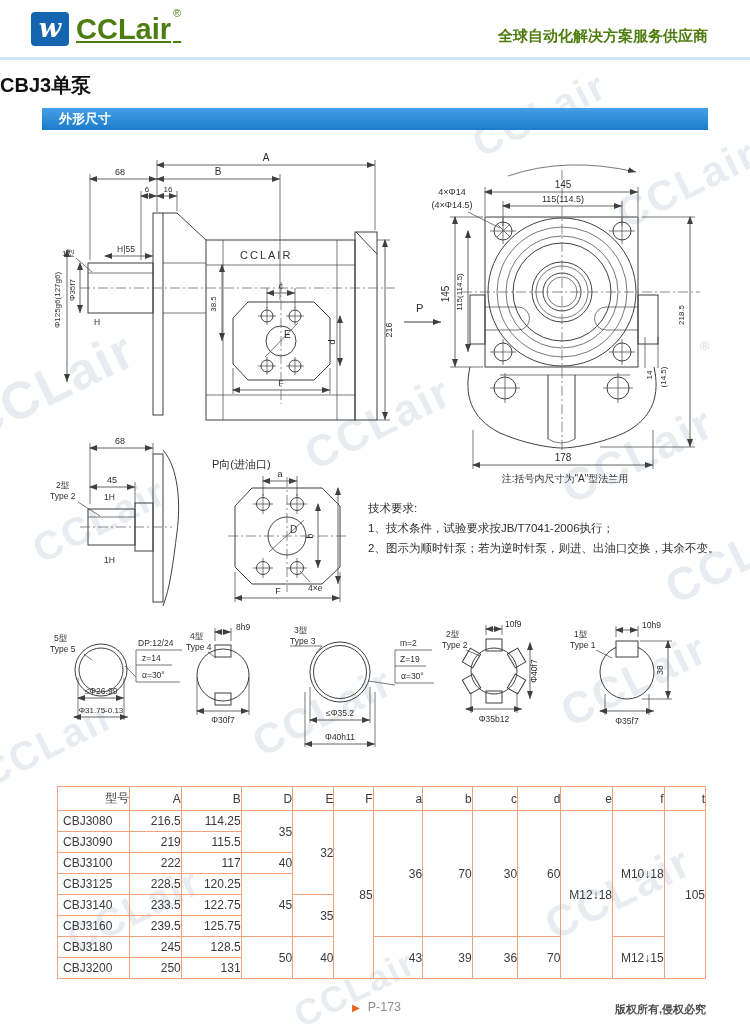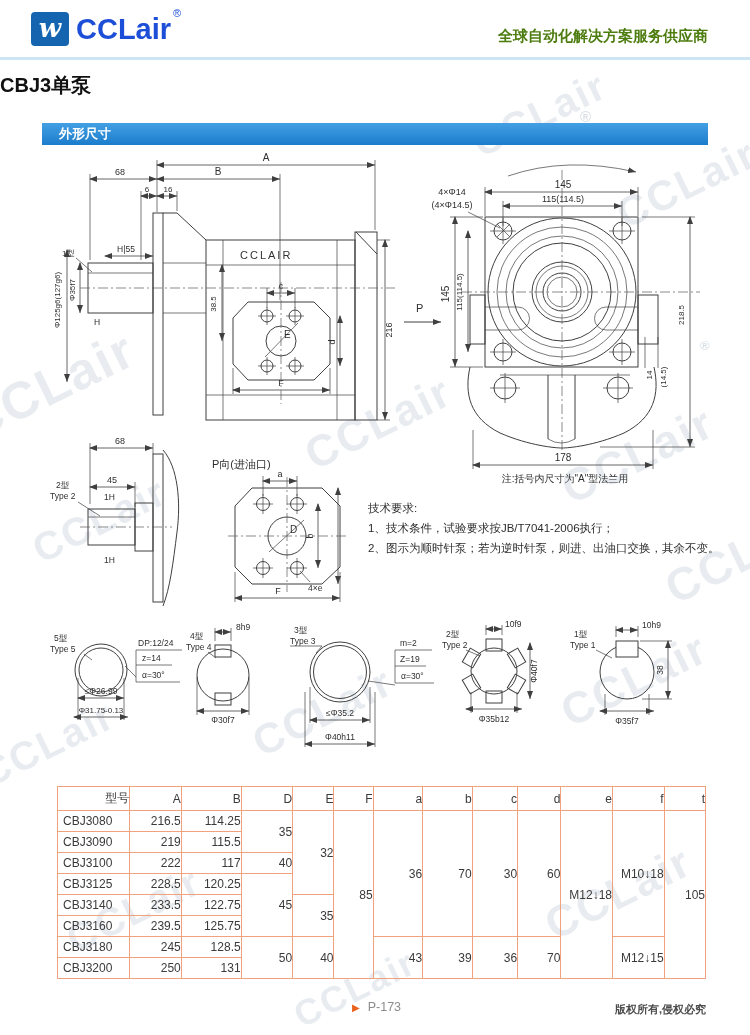--- a/index.html
+++ b/index.html
@@ -9,27 +9,27 @@
   .wm{position:absolute;color:#b9c6d2;opacity:.32;font-weight:bold;letter-spacing:2px;
       transform:rotate(-26deg);white-space:nowrap;pointer-events:none;}
   .wm-reg{position:absolute;color:#c2cdd8;opacity:.6;font-weight:bold;}
   
   .hdr{position:absolute;top:0;left:0;width:750px;height:57px;background:#fff;
        border-bottom:3px solid #cde4f5;}
   .logo-box{position:absolute;left:31px;top:12px;width:38px;height:34px;background:#1464b0;
        border-radius:4px;color:#fff;text-align:center;}
   .logo-box span{font-family:"DejaVu Serif",serif;font-style:italic;font-weight:bold;
        font-size:26px;line-height:32px;}
-  .brand{position:absolute;left:76px;top:13px;font-size:29px;font-weight:bold;color:#1d4ed8;}
+  .brand{position:absolute;left:76px;top:13px;font-size:29px;font-weight:bold;color:#4d7c0f;text-decoration:underline;}
   .brand sup{font-size:11px;position:relative;top:-11px;left:2px;font-weight:normal;}
   .tagline{position:absolute;right:42px;top:27px;font-size:15px;font-weight:bold;color:#4d7c0f;}
   
   .doc-title{position:absolute;top:72px;left:0;width:750px;text-align:left;
        font-size:20px;font-weight:bold;color:#111;}
-  .section-bar{position:absolute;top:123px;left:42px;width:666px;height:22px;
+  .section-bar{position:absolute;top:108px;left:42px;width:666px;height:22px;
        background:linear-gradient(180deg,#44a0e4 0%,#1b7ccb 100%);color:#fff;
        font-size:13px;font-weight:bold;line-height:22px;padding-left:0;}
   .section-bar span{padding-left:17px;}
   
   .drawings{position:absolute;top:132px;left:0;width:750px;height:648px;}
   svg text{fill:#2e2e2e;font-size:9px;font-family:"Liberation Sans",sans-serif;}
   svg .t8{font-size:8px;} svg .t85{font-size:8.5px;} svg .t10{font-size:10px;}
   svg .t11{font-size:11px;} svg .t115{font-size:11.5px;} svg .mid{text-anchor:middle;}
   svg .brandtxt{font-size:11px;letter-spacing:2px;fill:#333;}
   svg .ln{stroke:#3f3f3f;stroke-width:1;fill:none;}

